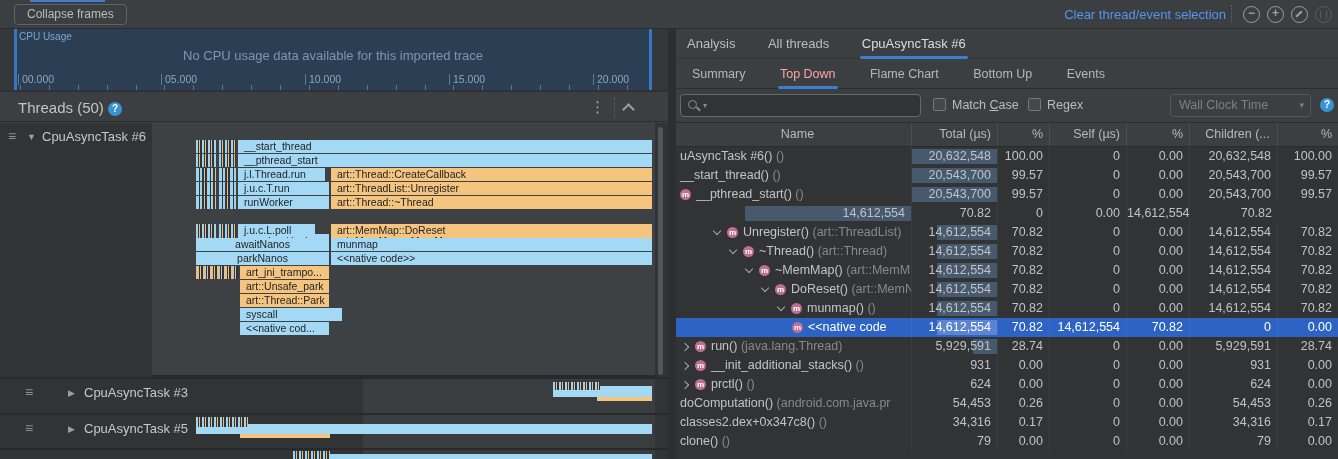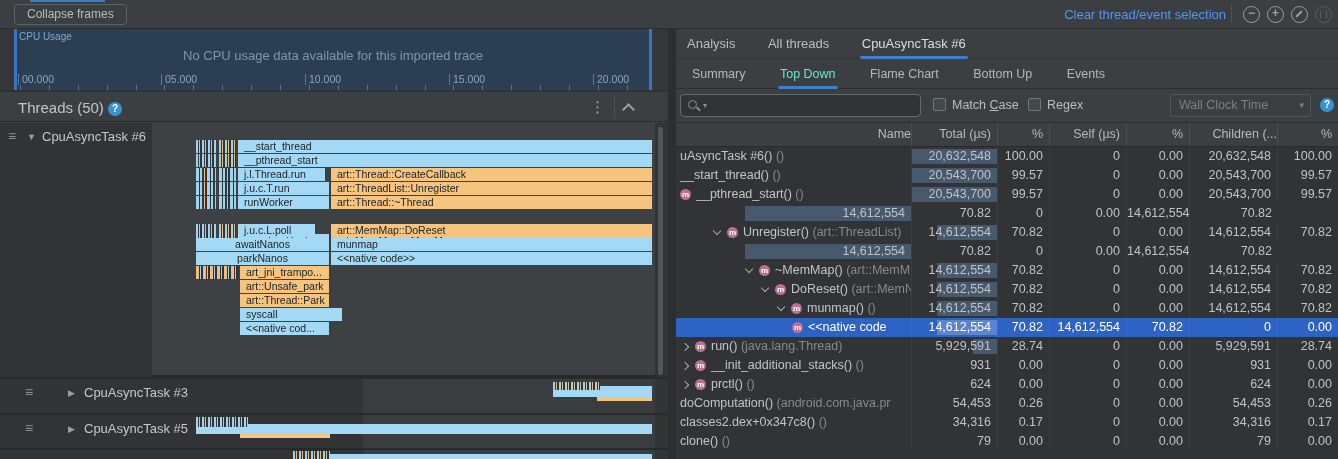--- a/index.html
+++ b/index.html
@@ -70,21 +70,21 @@
   #divider{position:absolute;left:668px;top:29px;width:8px;height:430px;background:#2c2e2f}
   #right-panel{position:absolute;left:676px;top:29px;width:662px;height:430px;background:#313335}
   #rp-tabs{position:absolute;left:0;top:0;width:662px;height:30px;background:#3c3f41;padding-left:9px;border-bottom:1px solid #323537}
   .tab{position:relative;display:inline-block;height:30px;line-height:30px;margin-right:24px;padding:0 2px;
     font-size:13px;color:#bbbdbf;cursor:pointer}
   .tab.active{color:#dadcde}
   .tab.active::after{content:"";position:absolute;left:0;right:0;bottom:0;height:3px;background:#3f7ecc;border-radius:2px}
   #rp-subtabs{position:absolute;left:0;top:30px;width:662px;height:30px;background:#3c3f41;padding-left:14px;border-bottom:1px solid #2b2d2e}
   .stab{position:relative;display:inline-block;height:30px;line-height:30px;margin-right:26px;padding:0 2px;
     font-size:12.5px;color:#b5b8ba;cursor:pointer}
-  .stab.active{color:#5eead4}
+  .stab.active{color:#fca5a5}
   .stab.active::after{content:"";position:absolute;left:0;right:0;bottom:0;height:3px;background:#3f7ecc;border-radius:2px}
 
   #rp-toolbar{position:absolute;left:0;top:60px;width:662px;height:34px;background:#3c3f41;border-bottom:1px solid #2a2c2d}
   #search-box{position:absolute;left:4px;top:5px;width:241px;height:23px;border:1px solid #646a6d;border-radius:4px;
     background:#313335;display:flex;align-items:center;padding:0 6px}
   .mag{position:relative;width:14px;height:14px}
   .mag::before{content:"";position:absolute;left:1px;top:1px;width:7px;height:7px;border:1.5px solid #8a8d90;border-radius:50%}
   .mag::after{content:"";position:absolute;left:9px;top:9px;width:5px;height:1.5px;background:#8a8d90;transform:rotate(45deg)}
   .mag-caret{font-size:8px;color:#8a8d90;margin-left:2px}
   #search-input{flex:1;border:none;outline:none;background:transparent;color:#cfd1d3;font:12.5px "Liberation Sans",sans-serif;margin-left:5px}
@@ -94,21 +94,21 @@
   #mc-wrap{left:257px}
   #rx-wrap{left:352px}
   #clock-dd{position:absolute;left:494px;top:5px;width:141px;height:23px;border:1px solid #53575a;border-radius:3px;
     color:#7d8184;font:12.5px/21px "Liberation Sans",sans-serif;padding:0 8px;background:#3c3f41}
   #clock-dd .dd-arrow{position:absolute;right:6px;top:0;font-size:9px;color:#7d8184;line-height:21px}
   #toolbar-help{position:absolute;left:644px;top:9px}
 
   #table-header{position:absolute;left:0;top:94px;width:662px;height:24px;background:#3c3f41;border-bottom:1px solid #2b2b2b;
     display:grid;grid-template-columns:236px 86px 52px 77px 63px 88px 60px;font-size:12.5px;color:#b7babc}
   .hcell{line-height:23px;border-right:1px solid #4c4f52;overflow:hidden;white-space:nowrap}
-  .hcell.left{text-align:right;padding-left:8px}
+  .hcell.left{text-align:center;padding-left:8px}
   .hcell.right{text-align:right;padding-right:6px}
   .hcell:last-child{border-right:none}
 
   #tree-rows{position:absolute;left:0;top:118px;width:662px;height:312px;overflow:hidden}
   .trow{display:grid;grid-template-columns:236px 86px 52px 77px 63px 88px 60px;height:19px;line-height:19px;font-size:12.5px}
   .cell{position:relative;border-right:1px solid rgba(255,255,255,.05);overflow:hidden;white-space:nowrap}
   .cell:last-child{border-right:none}
   .cname{padding-right:2px}
   .cnum{text-align:right;padding-right:6px}
   .cnum span{position:relative;z-index:1;color:#c0c3c6}
@@ -359,20 +359,21 @@
         <div class="trow">
           <div class="cell cname" style="padding-left: 36px;"><span class="tch open"></span><span class="micon">m</span><span class="fname">Unregister()</span><span class="fsuf"> (art::ThreadList)</span></div>
           <div class="cell cnum"><div class="tbar" style="width: 70.82%;"></div><span>14,612,554</span></div>
           <div class="cell cnum"><span>70.82</span></div>
           <div class="cell cnum"><span>0</span></div>
           <div class="cell cnum"><span>0.00</span></div>
           <div class="cell cnum"><span>14,612,554</span></div>
           <div class="cell cnum"><span>70.82</span></div>
         </div>
         <div class="trow">
+          <div class="cell cname" style="padding-left: 52px;"><span class="tch open"></span><span class="micon">m</span><span class="fname">~Thread()</span><span class="fsuf"> (art::Thread)</span></div>
           <div class="cell cnum"><div class="tbar" style="width: 70.82%;"></div><span>14,612,554</span></div>
           <div class="cell cnum"><span>70.82</span></div>
           <div class="cell cnum"><span>0</span></div>
           <div class="cell cnum"><span>0.00</span></div>
           <div class="cell cnum"><span>14,612,554</span></div>
           <div class="cell cnum"><span>70.82</span></div>
         </div>
         <div class="trow">
           <div class="cell cname" style="padding-left: 68px;"><span class="tch open"></span><span class="micon">m</span><span class="fname">~MemMap()</span><span class="fsuf"> (art::MemM</span></div>
           <div class="cell cnum"><div class="tbar" style="width: 70.82%;"></div><span>14,612,554</span></div>

